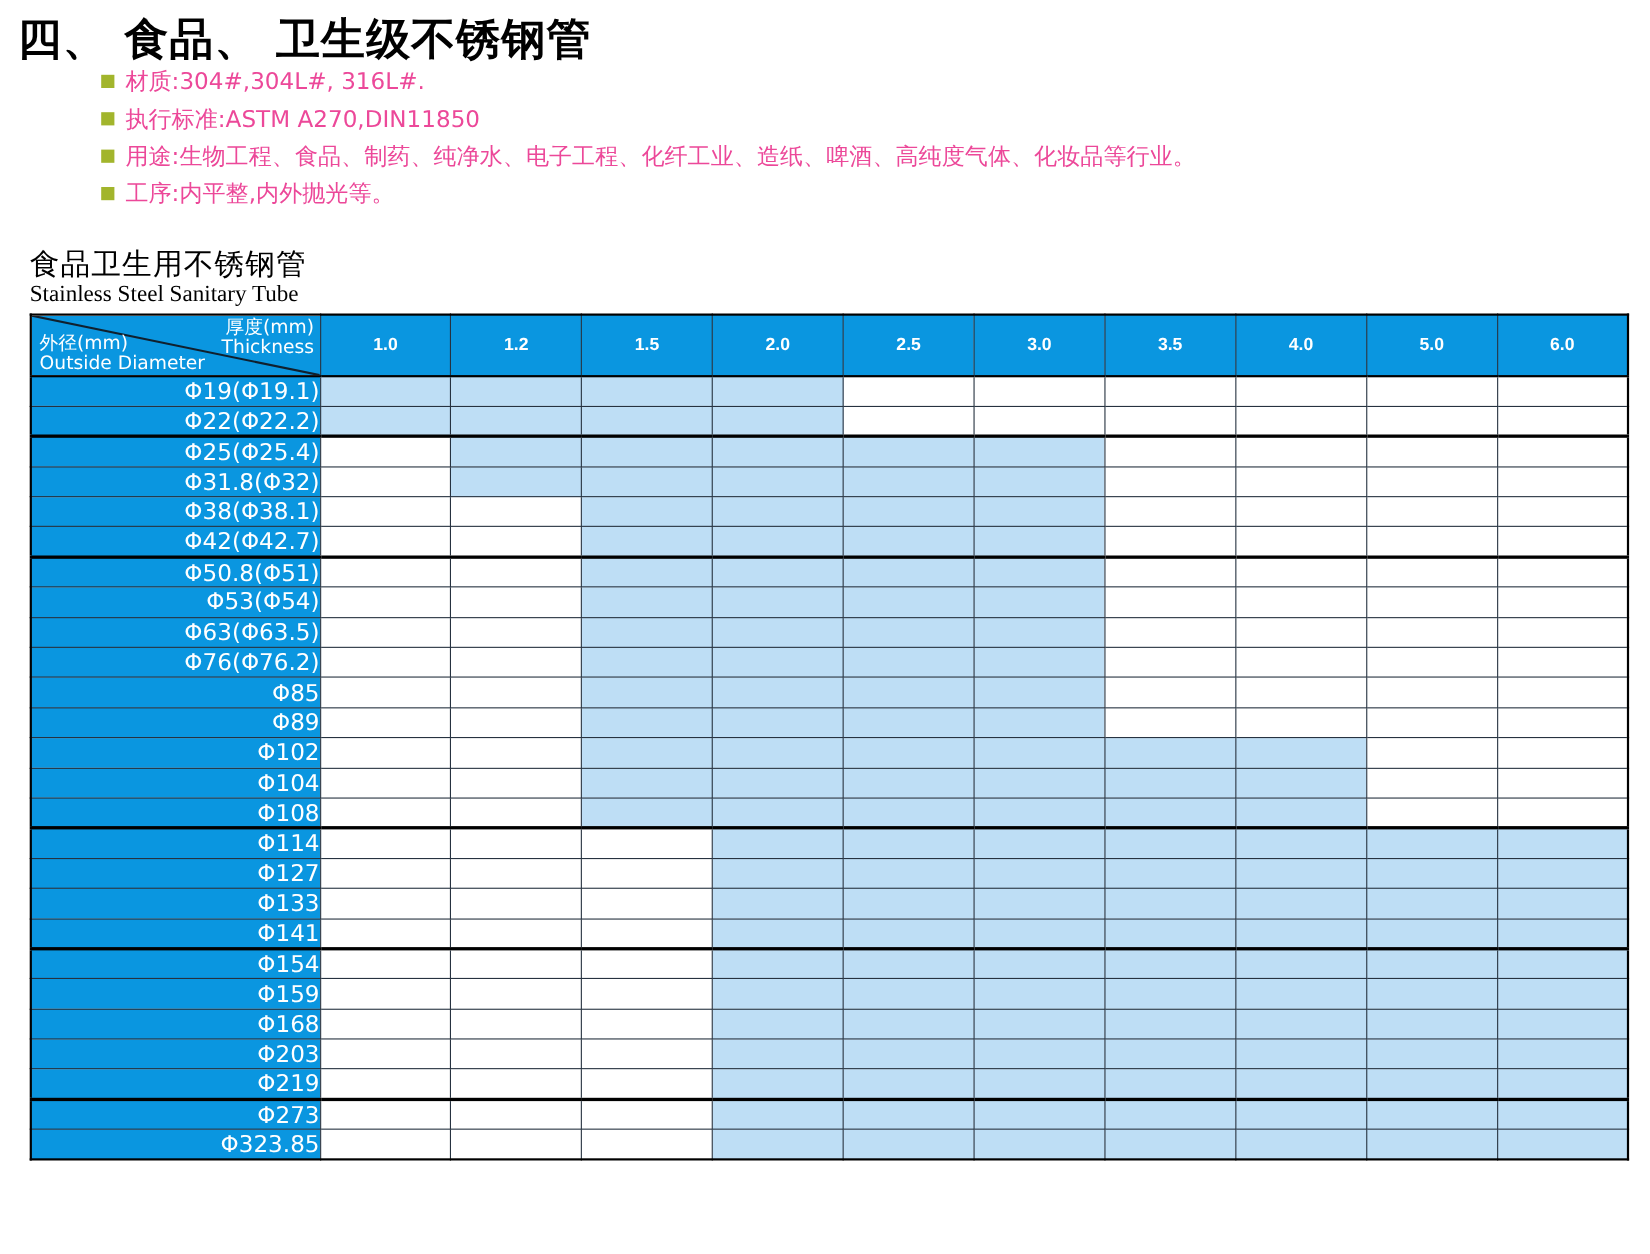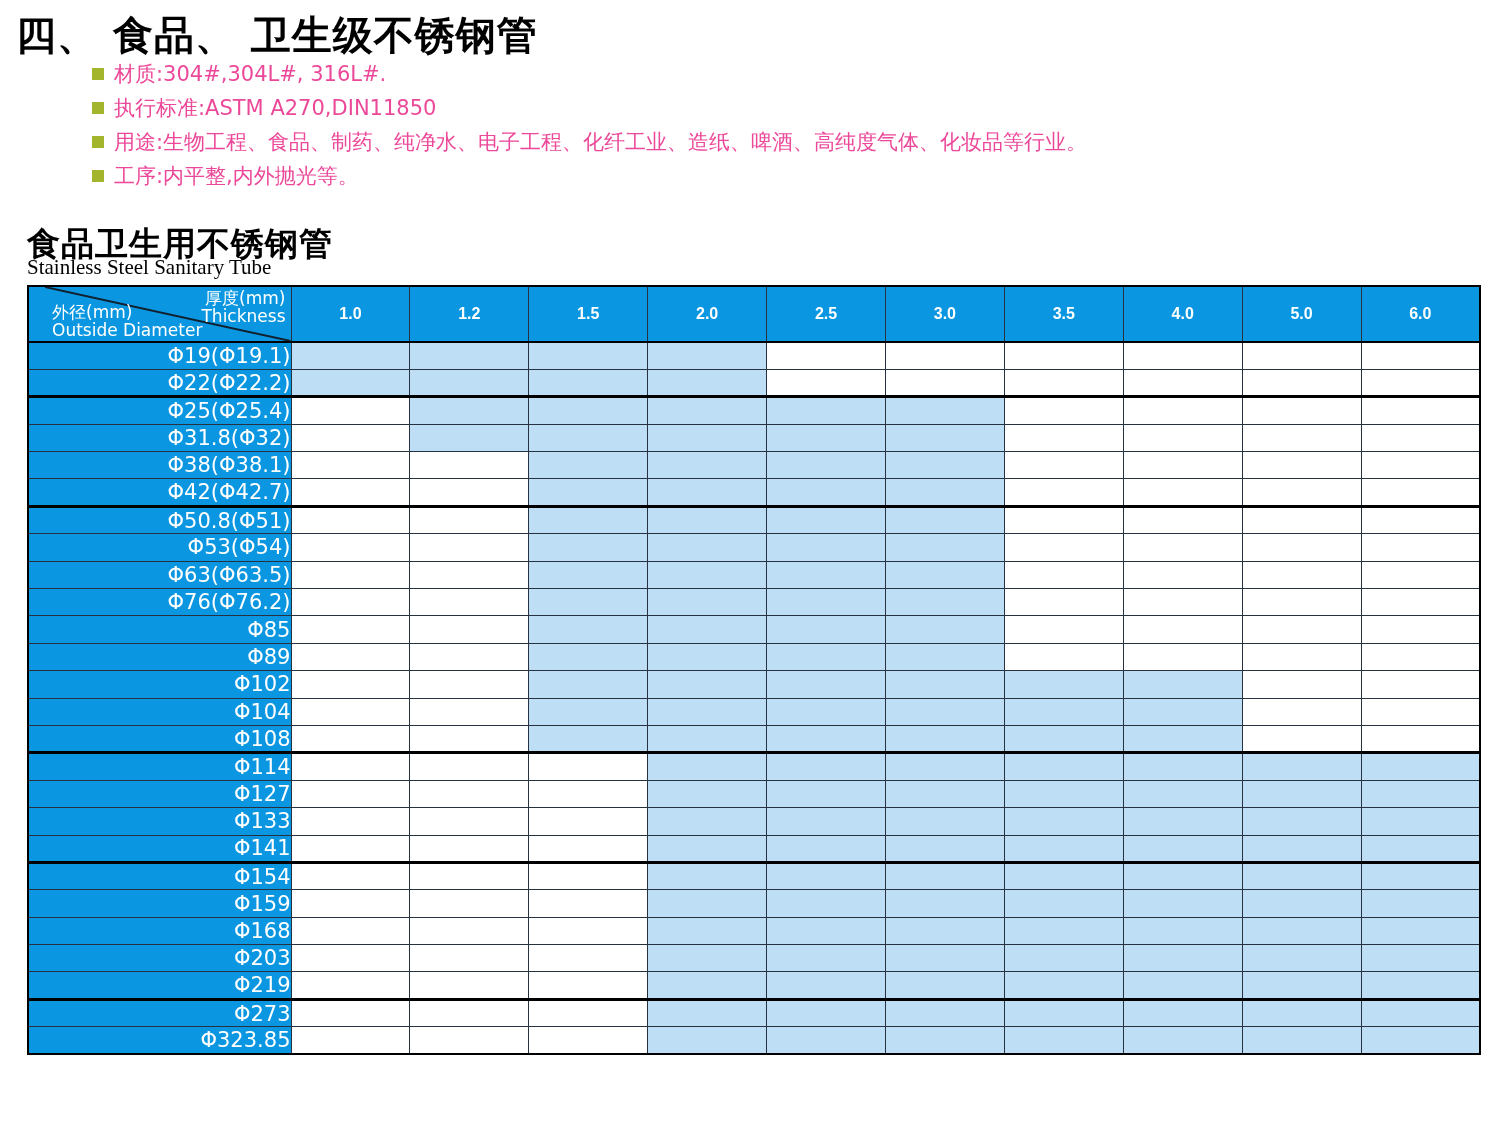--- a/index.html
+++ b/index.html
@@ -31,21 +31,21 @@
   }
   .bullet-sq {
     flex: none;
     width: 12px; height: 12px;
     margin: 6px 10px 0 0;
     background: var(--bullet-green, #a2b52c);
   }
 
   .table-title-zh {
     position: absolute; left: 27px; top: 222px;
-    font-size: 33px; font-weight: bold; letter-spacing: 1px;
+    font-size: 27px; font-weight: normal; letter-spacing: 1px;
   }
   .table-title-en {
     position: absolute; left: 27px; top: 255px;
     font-size: 21px; font-family: "Liberation Serif", "DejaVu Serif", serif;
   }
 
   table.tube-table {
     position: absolute; left: 27px; top: 285px;
     width: 1454px;
     border-collapse: collapse; table-layout: fixed;
@@ -59,21 +59,21 @@
   .tube-table thead th {
     background: var(--header-blue, #0a96e0);
     color: #fff;
     border-bottom: 2px solid #000;
   }
   .col-th {
     font-size: 16px; font-weight: bold; text-align: center;
     font-family: "Liberation Sans", "DejaVu Sans", sans-serif;
   }
   .corner-th { position: relative; }
-  .corner { position: absolute; inset: 0; overflow: hidden; margin-left: 16px; }
+  .corner { position: absolute; inset: 0; overflow: hidden; }
   .corner svg.diag { position: absolute; inset: 0; width: 100%; height: 100%; display: block; }
   .corner svg.diag line { stroke: #10202e; stroke-width: 2; }
   .corner-tr {
     position: absolute; top: 2px; right: 5px;
     text-align: right; color: #fff;
     font-size: 17px; line-height: 18px; font-weight: normal;
     white-space: nowrap;
   }
   .corner-bl {
     position: absolute; bottom: 2px; left: 7px;

